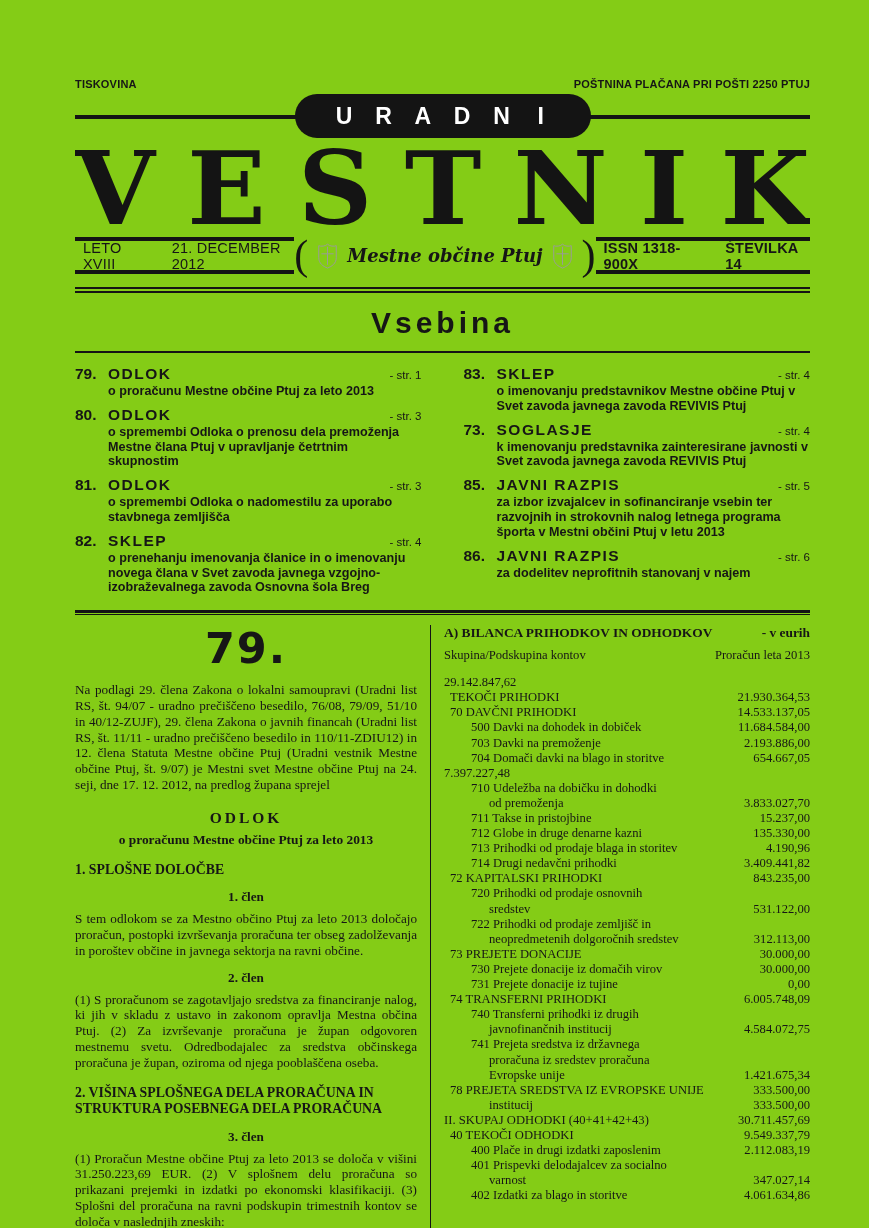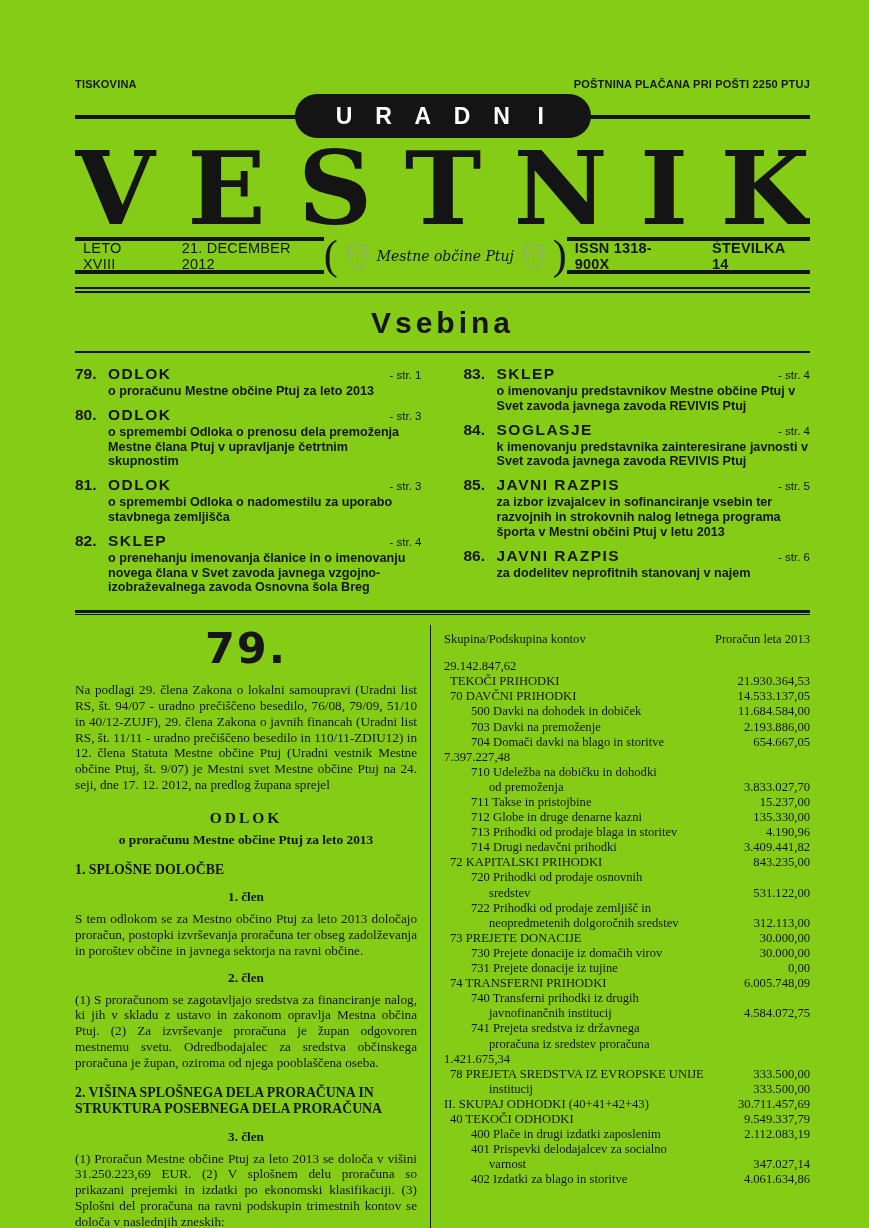--- a/index.html
+++ b/index.html
@@ -36,22 +36,22 @@
   
   .band { display:flex; align-items:stretch; height:37px; margin-top:6px; }
   .band-seg { border-top:4px solid #141414; border-bottom:4px solid #141414;
               display:flex; align-items:center; justify-content:space-between;
               font-size:14.5px; letter-spacing:0.2px; padding:0 8px;gap:30px; }
   .band-seg.left  { width:268px; }
   .band-seg.right { width:262px;font-weight:bold; }
   .band-mid { flex:1; display:flex; align-items:center; justify-content:center; gap:9px; }
   .paren { font-family:"Liberation Serif", serif; font-size:42px; font-weight:400;
            line-height:0.8; color:#141414; }
-  .script-name { font-family:"DejaVu Serif", serif; font-style:italic; font-weight:normal;
-                 font-size:14px; white-space:nowrap; }
+  .script-name { font-family:"DejaVu Serif", serif; font-style:italic; font-weight:bold;
+                 font-size:18px; white-space:nowrap; }
   .crest svg { width:21px; height:28px; display:block; }
 
   .double-rule { margin-top:13px; height:6px;
                  border-top:2px solid #141414; border-bottom:2px solid #141414; }
   .vsebina { text-align:center; font-size:30px; font-weight:bold; letter-spacing:4px;
              margin:13px 0 11px; }
   .rule { height:2px; background:#141414; }
 
   
   .toc { display:flex; gap:42px; margin-top:12px; }
@@ -211,21 +211,21 @@
             <div class="toc-head">
               <span class="toc-num">83.</span>
               <span class="toc-kind">SKLEP</span>
               <span class="toc-page">- str. 4</span>
             </div>
             <div class="toc-desc">o imenovanju predstavnikov Mestne občine Ptuj v Svet zavoda javnega zavoda REVIVIS Ptuj</div>
           </div>
 
           <div class="toc-item">
             <div class="toc-head">
-              <span class="toc-num">84.</span>
+              <span class="toc-num">73.</span>
               <span class="toc-kind">SOGLASJE</span>
               <span class="toc-page">- str. 4</span>
             </div>
             <div class="toc-desc">k imenovanju predstavnika zainteresirane javnosti v Svet zavoda javnega zavoda REVIVIS Ptuj</div>
           </div>
 
           <div class="toc-item">
             <div class="toc-head">
               <span class="toc-num">85.</span>
               <span class="toc-kind">JAVNI RAZPIS</span>
@@ -258,20 +258,24 @@
         <div class="clen-head">1. člen</div>
         <p class="art-p">S tem odlokom se za Mestno občino Ptuj za leto 2013 določajo proračun, postopki izvrševanja proračuna ter obseg zadolževanja in poroštev občine in javnega sektorja na ravni občine.</p>
         <div class="clen-head">2. člen</div>
         <p class="art-p">(1) S proračunom se zagotavljajo sredstva za financiranje nalog, ki jih v skladu z ustavo in zakonom opravlja Mestna občina Ptuj. (2) Za izvrševanje proračuna je župan odgovoren mestnemu svetu. Odredbodajalec za sredstva občinskega proračuna je župan, oziroma od njega pooblaščena oseba.</p>
         <div class="sec-head">2. VIŠINA SPLOŠNEGA DELA PRORAČUNA IN STRUKTURA POSEBNEGA DELA PRORAČUNA</div>
         <div class="clen-head">3. člen</div>
         <p class="art-p">(1) Proračun Mestne občine Ptuj za leto 2013 se določa v višini 31.250.223,69 EUR. (2) V splošnem delu proračuna so prikazani prejemki in izdatki po ekonomski klasifikaciji. (3) Splošni del proračuna na ravni podskupin trimestnih kontov se določa v naslednjih zneskih:</p>
       </div>
 
       <div class="col-right">
+        <div class="bal-title">
+          <span>A) BILANCA PRIHODKOV IN ODHODKOV</span>
+          <span>- v eurih</span>
+        </div>
         <div class="bal-cols-head">
           <span>Skupina/Podskupina kontov</span>
           <span>Proračun leta 2013</span>
         </div>
         <div class="bal-rows">
 
             <div class="bal-row">
               <span class="bal-value">29.142.847,62</span>
             </div>
 
@@ -393,20 +397,21 @@
               <span class="bal-label lvl-2">741 Prejeta sredstva iz državnega</span>
               <span class="bal-value"></span>
             </div>
 
             <div class="bal-row">
               <span class="bal-label lvl-3">proračuna iz sredstev proračuna</span>
               <span class="bal-value"></span>
             </div>
 
             <div class="bal-row">
+              <span class="bal-label lvl-3">Evropske unije</span>
               <span class="bal-value">1.421.675,34</span>
             </div>
 
             <div class="bal-row">
               <span class="bal-label lvl-1">78 PREJETA SREDSTVA IZ EVROPSKE UNIJE</span>
               <span class="bal-value">333.500,00</span>
             </div>
 
 
             <div class="bal-row">

